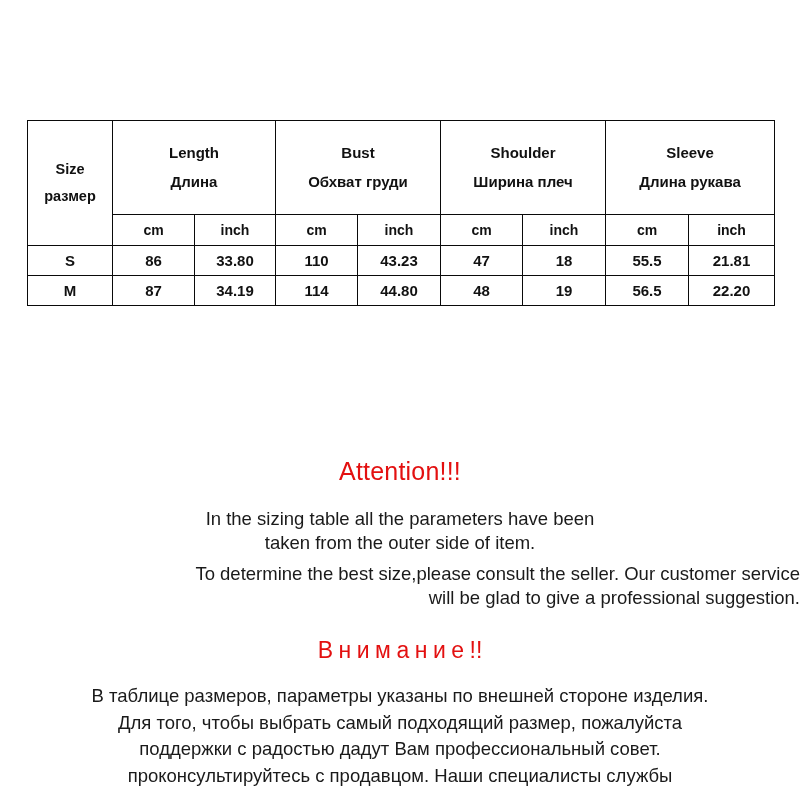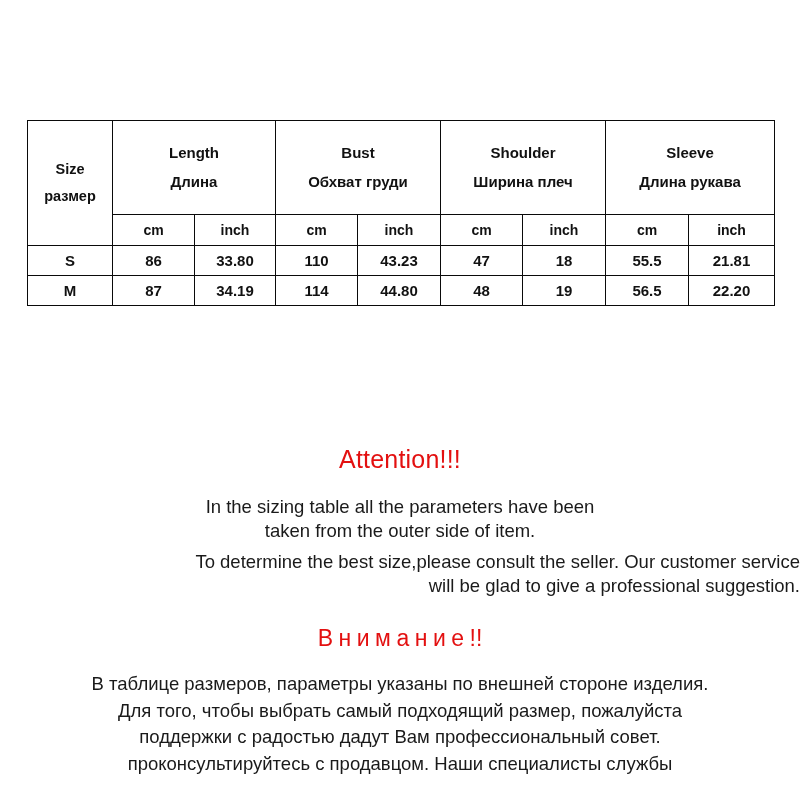--- a/index.html
+++ b/index.html
@@ -76,21 +76,21 @@
     left: 0;
     top: 440px;
     width: 800px;
     text-align: center;
   }
   .attn-en {
     color: #e31010;
     font-size: 25px;
     font-weight: normal;
     letter-spacing: 0.2px;
-    margin: 4px;
+    margin: 16px;
     padding: 0;
     line-height: 1.2;
   }
   .para-en {
     margin: 0;
     padding: 0;
     color: #1a1a1a;
     font-size: 18.5px;
     line-height: 1.32;
     font-weight: 500;

